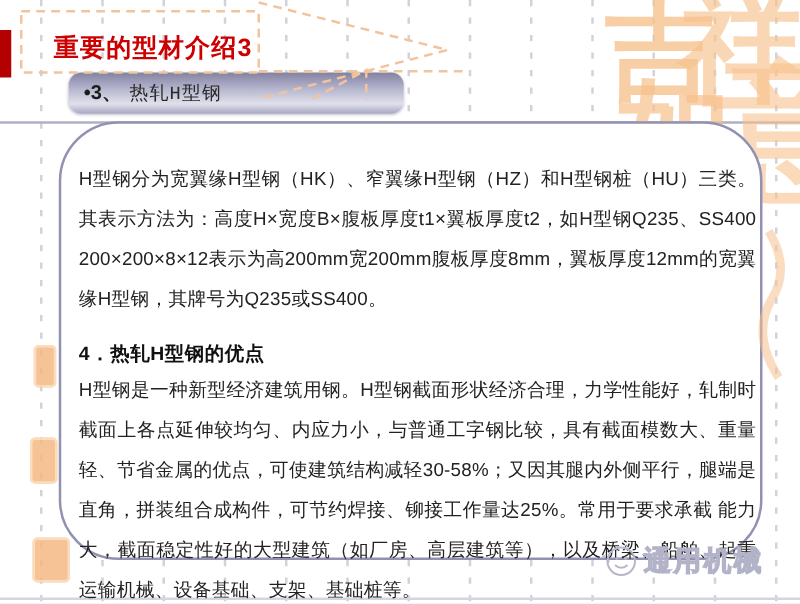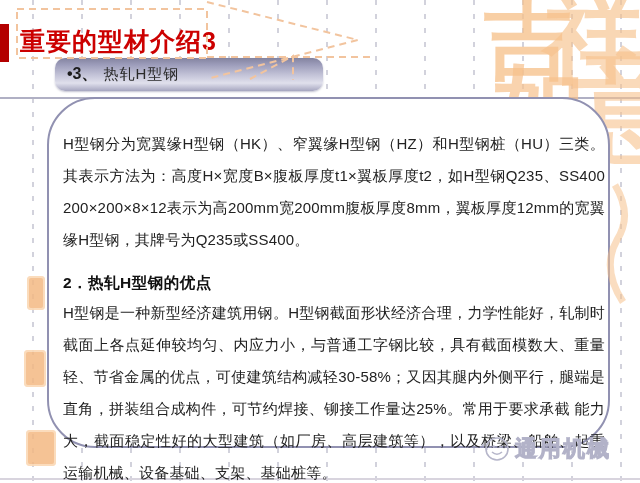--- a/index.html
+++ b/index.html
@@ -10,34 +10,34 @@
   }
   svg{display:block;}
   .bg-svg{position:absolute; left:0; top:0; z-index:0;}
   .decor-svg{position:absolute; left:0; top:0; z-index:6; pointer-events:none;}
 
   
   .red-block{position:absolute; left:0; top:24px; width:9px; height:38px; background:#b30000; z-index:5;}
 
   
   .title{
-    position:absolute; left:20px; top:25px; z-index:5;
-    font-size:25px; font-weight:bold; color:#cc0000; letter-spacing:1px;
+    position:absolute; left:43px; top:25px; z-index:5;
+    font-size:20px; font-weight:bold; color:#cc0000; letter-spacing:1px;
   }
 
   
   .section-bar{
     position:absolute; left:55px; top:58px; width:268px; height:33px; z-index:4;
     border-radius:10px;
     background:linear-gradient(180deg,#83839f 0%,#9c9cba 20%,#c4c4d8 52%,#e0e0ec 76%,#a6a6c0 100%);
     box-shadow:0 1px 2px rgba(80,80,120,.35);
     display:flex; align-items:center; padding-left:12px; box-sizing:border-box;
   }
   .section-bar .bullet{font-size:16px; font-weight:bold; color:#1c1c1c;}
-  .section-bar .label{font-size:15px; color:#2a2a2a; margin-left:6px; letter-spacing:1px;}
+  .section-bar .label{font-size:15px; color:#2a2a2a; margin-left:6px; letter-spacing:1px;font-family:Liberation Mono, monospace;}
 
   
   .content-box{
     position:absolute; left:47px; top:97px; width:563px; height:351px; z-index:2;
     background:#ffffff; border:2px solid #9191b1; border-radius:48px; box-sizing:border-box;
   }
   .box-text{position:absolute; left:63px; top:128px; width:542px; z-index:3; color:#1f1f1f;}
   .box-text h3{
     margin:0 0 3px 0; font-size:15.5px; font-weight:bold; color:#111111; letter-spacing:.5px;
   }
@@ -100,21 +100,21 @@
 
   <div class="seal seal-1"></div>
   <div class="seal seal-2"></div>
   <div class="seal seal-3"></div>
 
   <div class="content-box"></div>
 
   <div class="box-text">
     <p>H型钢分为宽翼缘H型钢（HK）、窄翼缘H型钢（HZ）和H型钢桩（HU）三类。其表示方法为：高度H×宽度B×腹板厚度t1×翼板厚度t2，如H型钢Q235、SS400 200×200×8×12表示为高200mm宽200mm腹板厚度8mm，翼板厚度12mm的宽翼缘H型钢，其牌号为Q235或SS400。</p>
     <div class="gap"></div>
-    <h3>2．热轧H型钢的优点</h3>
+    <h3>4．热轧H型钢的优点</h3>
     <p>H型钢是一种新型经济建筑用钢。H型钢截面形状经济合理，力学性能好，轧制时截面上各点延伸较均匀、内应力小，与普通工字钢比较，具有截面模数大、重量 轻、节省金属的优点，可使建筑结构减轻30-58%；又因其腿内外侧平行，腿端是直角，拼装组合成构件，可节约焊接、铆接工作量达25%。常用于要求承截 能力大，截面稳定性好的大型建筑（如厂房、高层建筑等），以及桥梁、船舶、起重运输机械、设备基础、支架、基础桩等。</p>
   </div>
 
   <div class="red-block"></div>
   <div class="title">重要的型材介绍3</div>
 
   <div class="section-bar">
     <span class="bullet">•3、</span>
     <span class="label">热轧H型钢</span>
   </div>

